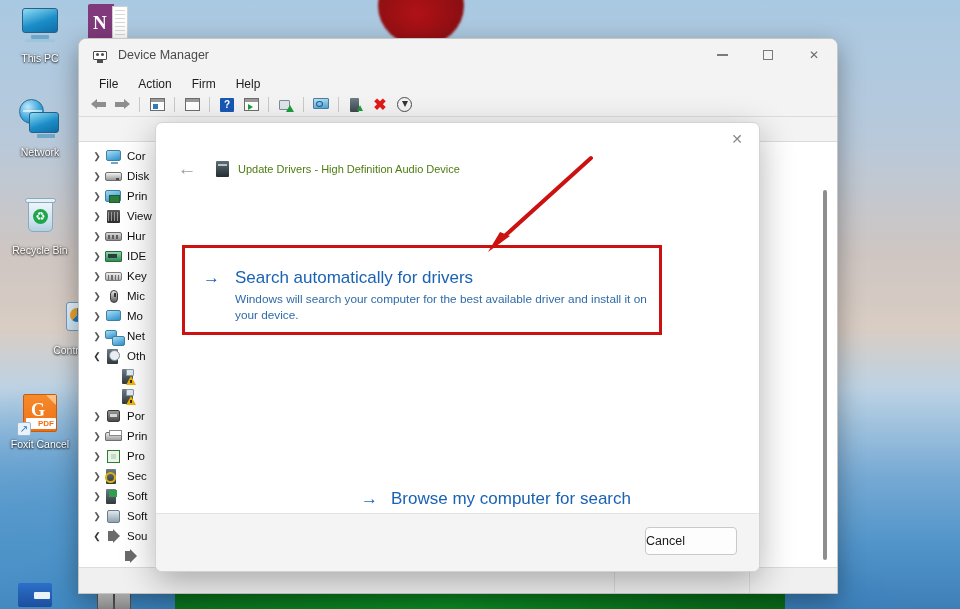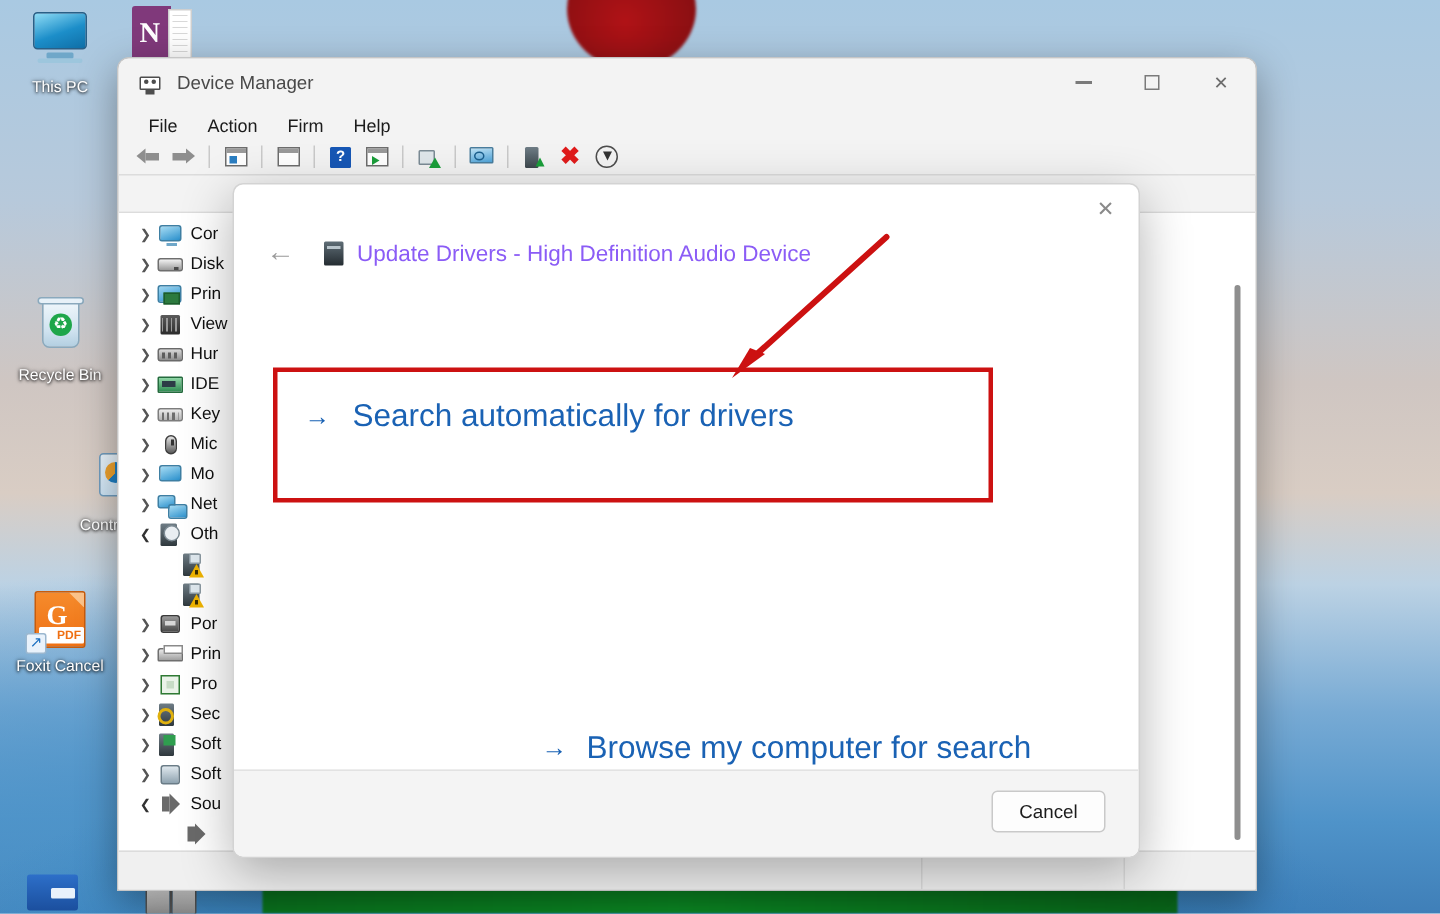--- a/index.html
+++ b/index.html
@@ -220,60 +220,68 @@
     box-shadow:0 10px 34px rgba(0,0,0,.30); overflow:hidden;
   }
   .ud-close { position:absolute; right:0; top:0; width:44px; height:32px; display:flex;
               align-items:center; justify-content:center; color:#8a8a8a; font-size:14px; }
   .ud-header { display:flex; align-items:center; padding:33px 0 0 18px; }
   .ud-back { width:26px; height:26px; display:flex; align-items:center; justify-content:center;
              color:#9b9b9b; font-size:19px; }
   .ud-head-icon { width:13px; height:16px; margin-left:16px; border-radius:1px;
                   background:linear-gradient(180deg,#5f6d76,#242c31); position:relative; }
   .ud-head-icon:after{ content:""; position:absolute; left:2px; top:3px; width:9px; height:2px; background:#b8c4cb; }
-  .ud-head-text { margin-left:9px; font-size:15px; color:#8b5cf6;text-align:right; }
+  .ud-head-text { margin-left:9px; font-size:11px; color:#4d7c0f;text-align:right; }
 
   .ud-question { margin:36px 0 0 41px; font-size:16.5px; color:#2b4a7a; }
 
   .ud-option-wrap { position:absolute; left:29px; top:124px; width:500px; }
   .ud-option { display:flex; padding:20px 0 20px 18px; }
   .ud-opt-arrow { font-size:17px; color:#1a62b4; width:32px; flex:none; line-height:22px; }
-  .ud-opt-title { font-size:21px; color:#1a62b4; line-height:21px; }
+  .ud-opt-title { font-size:17px; color:#1a62b4; line-height:21px; }
   .ud-opt-desc { font-size:11.8px; color:#2f6ba8; line-height:16px; margin-top:3px; max-width:418px; }
 
   .red-highlight {
     position:absolute; left:182px; top:245px; width:480px; height:90px;
     border:3px solid #cc1111; pointer-events:none;
   }
 
   .ud-option2 { position:absolute; left:205px; top:365px; display:flex; }
   .ud-option2 .ud-opt-arrow{ width:30px; }
 
   .ud-footer { position:absolute; left:0; right:0; bottom:0; height:58px; background:#f4f4f4; border-top:1px solid #e2e2e2; }
-  .ud-cancel { position:absolute; right:22px; top:13px; width:76px; height:28px; background:#fdfdfd;
+  .ud-cancel { position:absolute; right:22px; top:13px; width:92px; height:28px; background:#fdfdfd;
                border:1px solid #c9c9c9; border-radius:4px; font-size:12.5px; color:#1b1b1b;
-               display:flex; align-items:center; justify-content:center; }
+               display:flex; align-items:center; justify-content:flex-start; }
 
   
   .ann-arrow { position:absolute; left:470px; top:150px; width:130px; height:112px; pointer-events:none; }
 </style>
 </head>
 <body>
 
 <div class="desktop-icons">
 
   <div class="dicon" style="top:6px;">
     <div class="glyph">
       <div class="mon"></div>
         <div class="mon-stand"></div>
         <div class="mon-base"></div>
     </div>
     <div class="lbl">This PC</div>
   </div>
 
+  <div class="dicon" style="top:100px;">
+    <div class="glyph">
+      <div class="globe"></div>
+      <div class="mon" style="left:12px;top:12px;width:30px;height:21px;"></div>
+      <div class="mon-stand" style="left:20px;top:34px;"></div>
+    </div>
+    <div class="lbl">Network</div>
+  </div>
 
   <div class="dicon" style="top:198px;">
     <div class="glyph">
       <div class="bin"></div>
         <div class="bin-lid"></div>
         <div class="bin-rec">♻</div>
     </div>
     <div class="lbl">Recycle Bin</div>
   </div>
 
@@ -600,20 +608,21 @@
     <div class="ud-head-icon"></div>
     <div class="ud-head-text">Update Drivers - High Definition Audio Device</div>
   </div>
 
 
   <div class="ud-option-wrap">
     <div class="ud-option">
       <div class="ud-opt-arrow">→</div>
       <div>
         <div class="ud-opt-title">Search automatically for drivers</div>
+        <div class="ud-opt-desc">Windows will search your computer for the best available driver and install it on your device.</div>
       </div>
     </div>
   </div>
 
   <div class="ud-option2">
     <div class="ud-opt-arrow">→</div>
     <div>
       <div class="ud-opt-title">Browse my computer for search</div>
       <div class="ud-opt-desc">Locate and install a driver manually.</div>
     </div>

